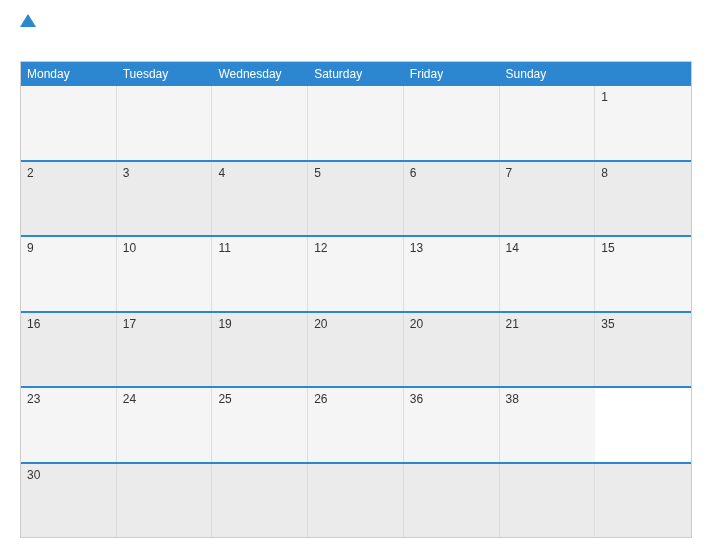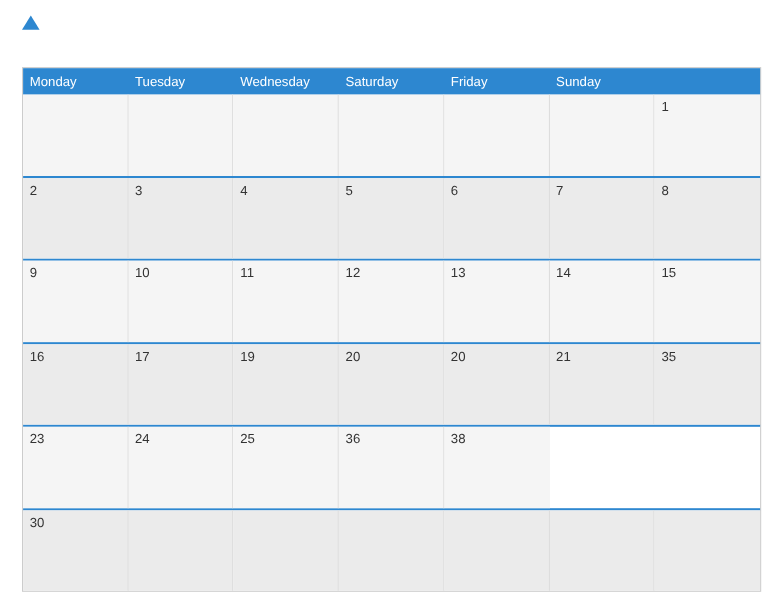--- a/index.html
+++ b/index.html
@@ -187,20 +187,21 @@
           <div class="cal-cell"><span class="day-num">19</span></div>
           <div class="cal-cell"><span class="day-num">20</span></div>
           <div class="cal-cell"><span class="day-num">20</span></div>
           <div class="cal-cell"><span class="day-num">21</span></div>
           <div class="cal-cell"><span class="day-num">35</span></div>
         </div>
         <div class="cal-row">
           <div class="cal-cell"><span class="day-num">23</span></div>
           <div class="cal-cell"><span class="day-num">24</span></div>
           <div class="cal-cell"><span class="day-num">25</span></div>
+          <div class="cal-cell"><span class="day-num">26</span></div>
           <div class="cal-cell"><span class="day-num">36</span></div>
           <div class="cal-cell"><span class="day-num">38</span></div>
         </div>
         <div class="cal-row">
           <div class="cal-cell"><span class="day-num">30</span></div>
           <div class="cal-cell empty"></div>
           <div class="cal-cell empty"></div>
           <div class="cal-cell empty"></div>
           <div class="cal-cell empty"></div>
           <div class="cal-cell empty"></div>

